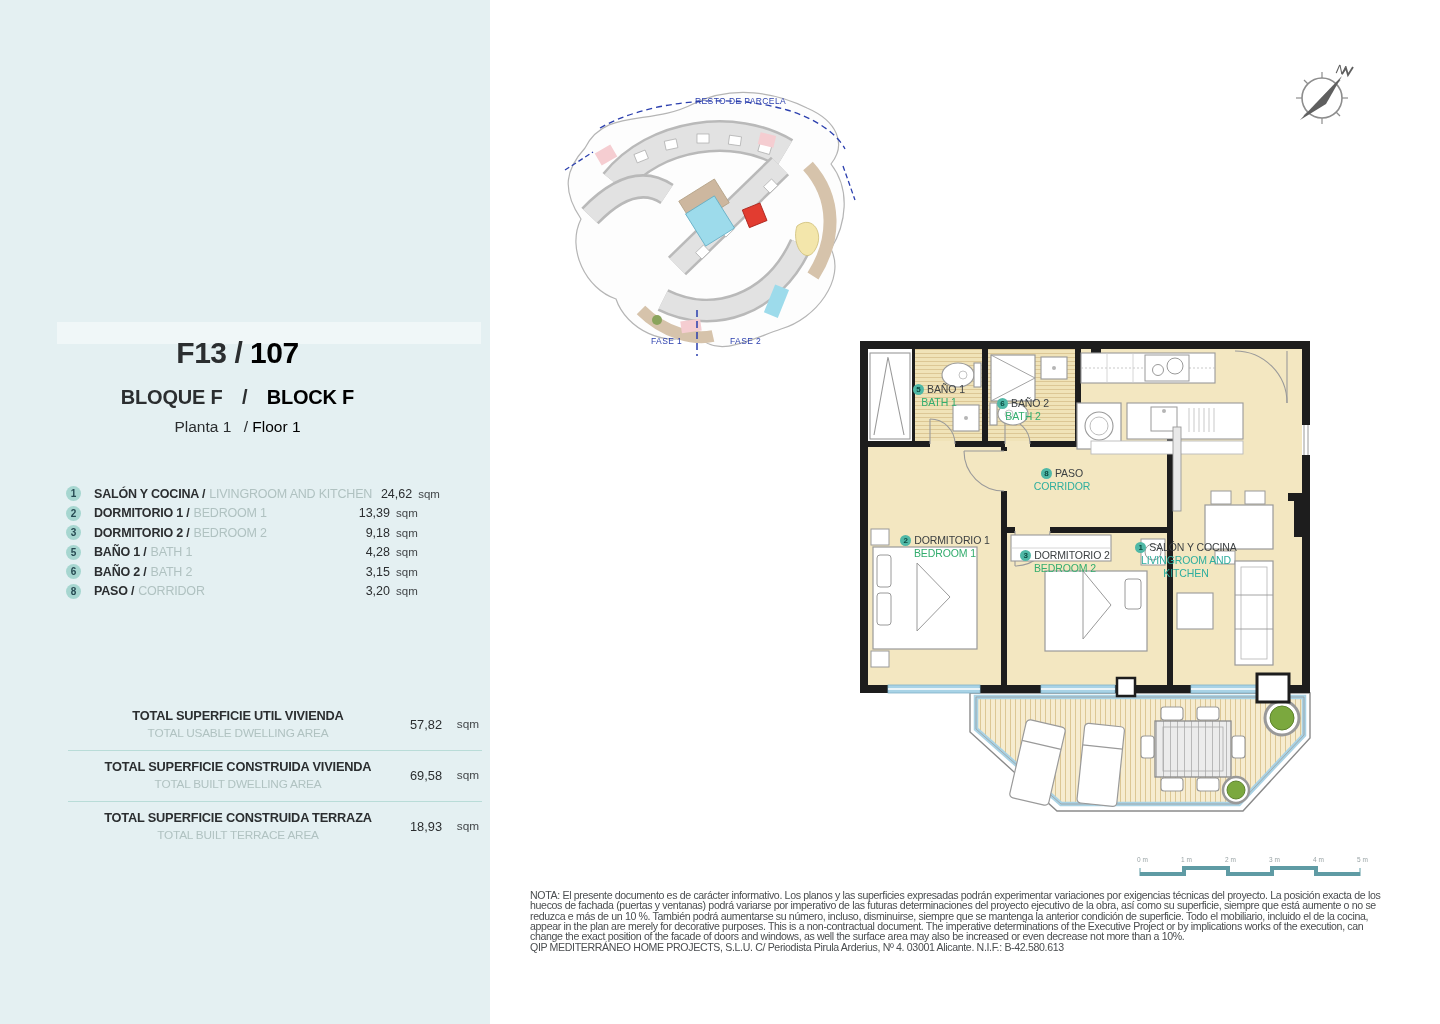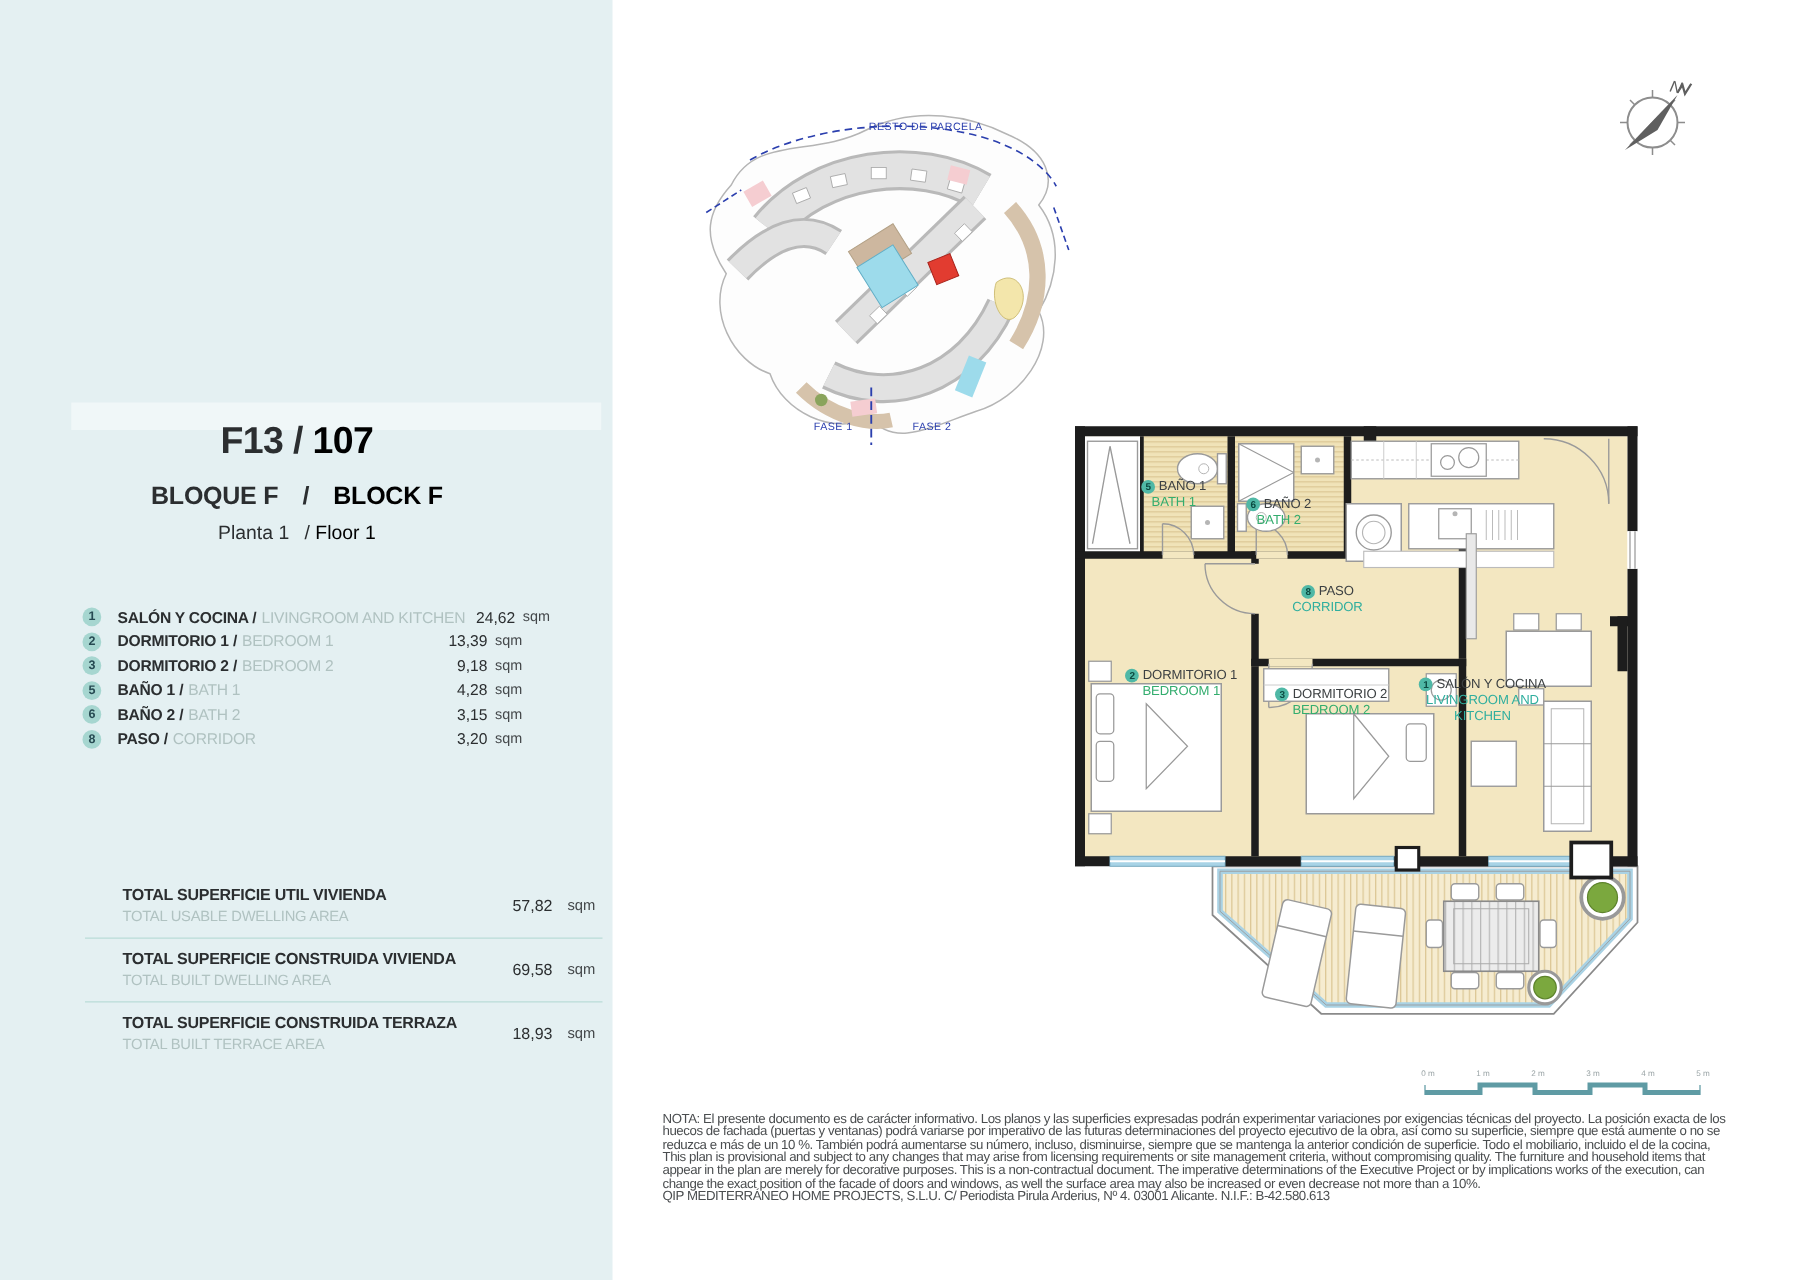--- a/index.html
+++ b/index.html
@@ -24,21 +24,21 @@
   .room-row{display:flex;align-items:center;height:19.5px;}
   .num-chip{width:15px;height:15px;border-radius:50%;background:#a6d6d0;color:#264a52;
             font-size:10px;font-weight:bold;display:flex;align-items:center;justify-content:center;
             margin-right:13px;flex:0 0 15px;}
   .room-es{font-size:12.5px;font-weight:bold;letter-spacing:-.2px;color:#2b2e30;white-space:nowrap;}
   .room-en{font-size:12.5px;color:#b0c2c1;letter-spacing:-.2px;margin-left:4px;white-space:nowrap;}
   .room-val{margin-left:auto;font-size:12.5px;color:#2b2e30;text-align:right;min-width:40px;}
   .room-sqm{font-size:11.5px;color:#43474a;margin-left:6px;width:26px;}
 
   .totals{left:68px;top:700px;width:414px;}
-  .total-block{display:flex;align-items:center;padding:8px 0 10px 0;}
+  .total-block{display:flex;align-items:center;padding:8px 0 10px 0;text-align:center;}
   .total-txt{width:280px;padding-left:30px;}
   .total-es{font-size:12.8px;font-weight:bold;letter-spacing:-.2px;color:#2b2e30;}
   .total-en{font-size:11.8px;color:#b0c2c1;letter-spacing:-.2px;margin-top:3px;}
   .total-val{margin-left:auto;font-size:12.8px;color:#2b2e30;}
   .total-sqm{font-size:11.8px;color:#43474a;margin-left:12px;width:28px;}
   .divider{height:1px;background:#b9dcd8;}
 
   
   .notes{left:530px;top:890px;width:880px;font-size:10.6px;line-height:10.35px;
          color:#4a4d4f;letter-spacing:-.35px;}
@@ -469,19 +469,18 @@
     <span class="scale-lbl sl2">2 m</span>
     <span class="scale-lbl sl3">3 m</span>
     <span class="scale-lbl sl4">4 m</span>
     <span class="scale-lbl sl5">5 m</span>
   </div>
 
   <div class="abs notes">
     <div>NOTA: El presente documento es de carácter informativo. Los planos y las superficies expresadas podrán experimentar variaciones por exigencias técnicas del proyecto. La posición exacta de los</div>
     <div>huecos de fachada (puertas y ventanas) podrá variarse por imperativo de las futuras determinaciones del proyecto ejecutivo de la obra, así como su superficie, siempre que está aumente o no se</div>
     <div>reduzca e más de un 10 %. También podrá aumentarse su número, incluso, disminuirse, siempre que se mantenga la anterior condición de superficie. Todo el mobiliario, incluido el de la cocina,</div>
-    <div>This plan is provisional and subject to any changes that may arise from licensing requirements or site management criteria, without compromising quality. The furniture and household items that</div>
     <div>appear in the plan are merely for decorative purposes. This is a non-contractual document. The imperative determinations of the Executive Project or by implications works of the execution, can</div>
     <div>change the exact position of the facade of doors and windows, as well the surface area may also be increased or even decrease not more than a 10%.</div>
     <div>QIP MEDITERRÁNEO HOME PROJECTS, S.L.U. C/ Periodista Pirula Arderius, Nº 4. 03001 Alicante. N.I.F.: B-42.580.613</div>
   </div>
 
 </div>
 
 </body></html>

